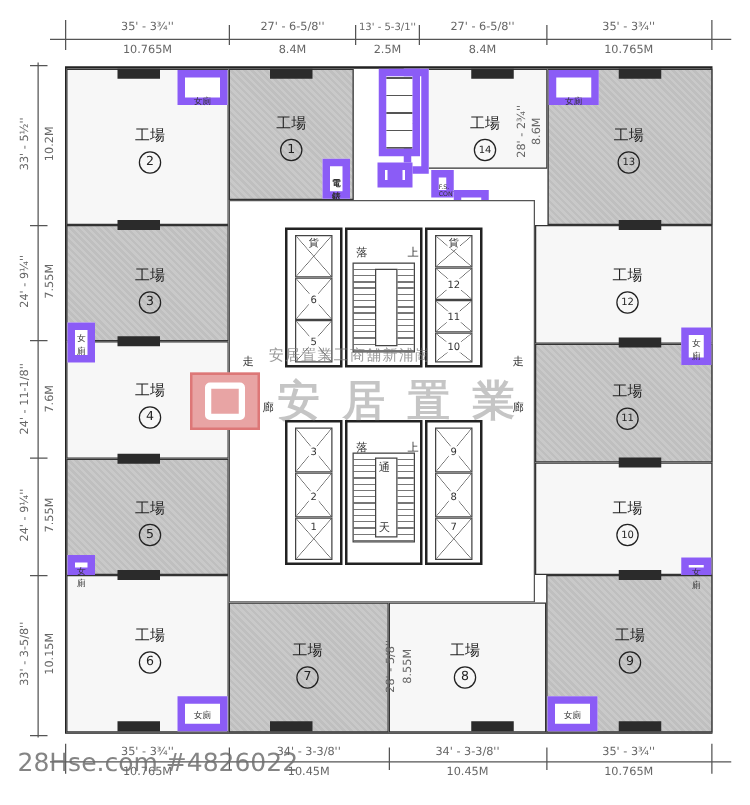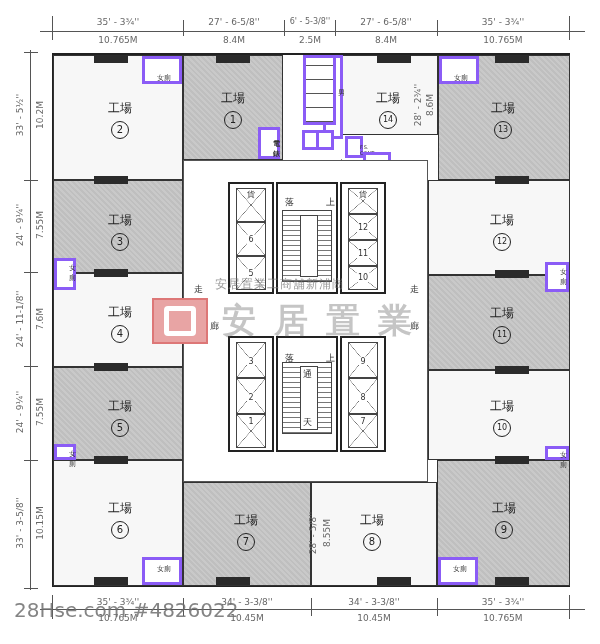--- a/index.html
+++ b/index.html
@@ -29,40 +29,40 @@
   .lift span { position:relative; z-index:1; background:#fff; padding:0 1px; }
   .stair { position:absolute; box-sizing:border-box;
            background:repeating-linear-gradient(0deg, #777 0 1px, #fff 1px 5px); border:1px solid #444; }
   .corr-label { position:absolute; font-size:9px; color:#333; }
   .wm1 { position:absolute; font-size:12px; color:rgba(120,120,120,0.75); letter-spacing:1px; white-space:nowrap; }
   .wm2 { position:absolute; font-size:34px; font-family:"DejaVu Serif", serif; color:rgba(90,90,90,0.35);
          font-weight:bold; letter-spacing:18px; white-space:nowrap; }
   .logo { position:absolute; width:56px; height:46px; background:#e8a4a4; border:2px solid #d77; box-sizing:border-box; }
   .logo .s { position:absolute; left:10px; top:6px; width:32px; height:30px; border:5px solid #fff; border-radius:4px; box-sizing:border-box; }
   .footer-wm { position:absolute; font-size:20px; color:rgba(110,110,110,0.85); white-space:nowrap; }
-  .small-room { position:absolute; border:3px solid #8b5cf6; box-sizing:border-box; background:#fff; font-size:7px;
-                text-align:left; color:#333;padding-left:12px; }
+  .small-room { position:absolute; border:6px solid #8b5cf6; box-sizing:border-box; background:#fff; font-size:7px;
+                text-align:center; color:#333; }
 </style>
 </head>
 <body>
 
 <div>
   <div class="dimline" style="left:40px;top:31px;width:545px;height:1px;"></div>
   <div class="dimtick" style="left:52px;top:16px;height:24px;"></div>
   <div class="dimtick" style="left:183px;top:20px;height:16px;"></div>
   <div class="dimtick" style="left:284px;top:20px;height:16px;"></div>
   <div class="dimtick" style="left:335px;top:20px;height:16px;"></div>
   <div class="dimtick" style="left:437px;top:20px;height:16px;"></div>
   <div class="dimtick" style="left:569px;top:16px;height:24px;"></div>
 
   <div class="dimtxt" style="left:60px;top:17px;width:116px;">35' - 3¾''</div>
   <div class="dimtxt" style="left:60px;top:35px;width:116px;">10.765M</div>
   <div class="dimtxt" style="left:186px;top:17px;width:96px;">27' - 6-5/8''</div>
   <div class="dimtxt" style="left:186px;top:35px;width:96px;">8.4M</div>
-  <div class="dimtxt" style="left:283px;top:17px;width:54px;font-size:8px;">6' - 5-3/8''</div>
+  <div class="dimtxt" style="left:283px;top:17px;width:54px;font-size:8px;">13' - 5-3/1''</div>
   <div class="dimtxt" style="left:283px;top:35px;width:54px;">2.5M</div>
   <div class="dimtxt" style="left:338px;top:17px;width:96px;">27' - 6-5/8''</div>
   <div class="dimtxt" style="left:338px;top:35px;width:96px;">8.4M</div>
   <div class="dimtxt" style="left:445px;top:17px;width:116px;">35' - 3¾''</div>
   <div class="dimtxt" style="left:445px;top:35px;width:116px;">10.765M</div>
 </div>
 
 <div>
   <div class="dimline" style="left:30px;top:50px;width:1px;height:540px;"></div>
   <div class="dimline" style="left:24px;top:52px;width:14px;height:1px;"></div>

